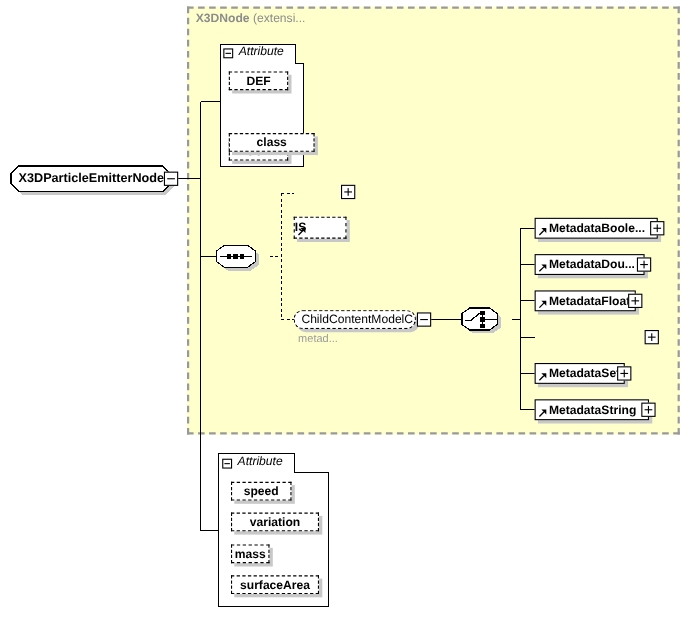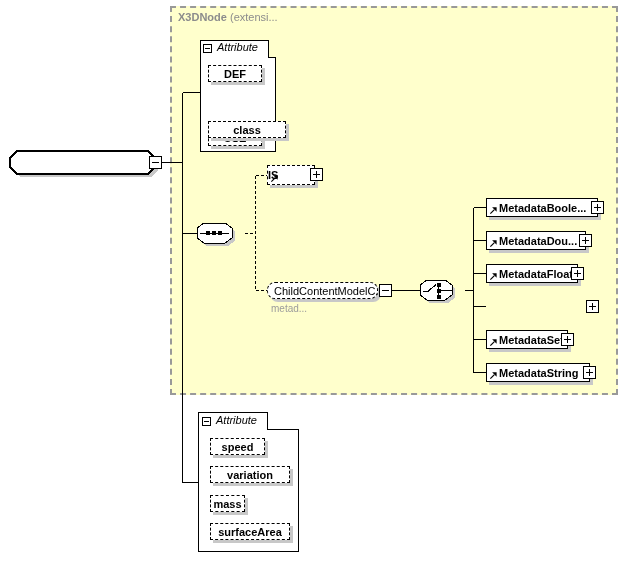--- a/index.html
+++ b/index.html
@@ -16,21 +16,21 @@
   .ebox{background:#fff;border:1px solid #000;box-shadow:3px 3px 0 #C8C8C8;
         display:flex;align-items:center;font-size:11px;font-weight:bold;
         white-space:nowrap;color:#000;}
   .ebox .lbl{padding-left:12px;}
   
   .dbox{background:#fff;border:1px dashed #000;box-shadow:3px 3px 0 #C8C8C8;
         display:flex;align-items:center;justify-content:center;
         font-size:11px;font-weight:bold;color:#000;}
   
   .dashed-ebox{background:#fff;border:1px dashed #000;box-shadow:3px 3px 0 #C8C8C8;
-        display:flex;align-items:center;font-size:11px;font-weight:bold;white-space:nowrap;}
+        display:flex;align-items:center;font-size:11px;font-weight:bold;white-space:nowrap;margin-top:32px;}
   
   .gbox{background:#fff;border:1px dashed #000;border-radius:8px;box-shadow:3px 3px 0 #C8C8C8;
         display:flex;align-items:center;font-size:11px;font-weight:normal;white-space:nowrap;}
 
   
   .toggle{width:13px;height:13px;background:#fff;border:1px solid #000;}
   .toggle::before{content:"";position:absolute;left:2px;right:2px;top:50%;height:1px;margin-top:-1px;background:#000;}
   .toggle.plus::after{content:"";position:absolute;top:2px;bottom:2px;left:50%;width:1px;margin-left:-1px;background:#000;}
 
   
@@ -106,20 +106,21 @@
       <polygon points="427,280 445,280 452,285 452,295 445,300 427,300 420,295 420,285" fill="#fff" stroke="#000"></polygon>
       <path d="M423,291.5 H428 M428,291.5 L436,284.5" stroke="#000" stroke-width="1.2" fill="none"></path>
       <path d="M438.5,284 V296" stroke="#000" stroke-width="1"></path>
       <rect x="436.5" y="282.5" width="4" height="4" fill="#000"></rect>
       <rect x="436.5" y="288.5" width="4" height="4" fill="#000"></rect>
       <rect x="436.5" y="294.5" width="4" height="4" fill="#000"></rect>
       <path d="M441,290.5 H452" stroke="#000" stroke-width="1"></path>
     </g>
   </svg>
 
+  <div class="abs root-label" style="left:10px;top:151px;width:146px;height:23px;">X3DParticleEmitterNode</div>
   <div class="abs toggle" style="left:149px;top:156px;"></div>
 
   <div class="abs coll" style="left:203px;top:44px;"></div>
   <div class="abs attr-header" style="left:217px;top:41px;">Attribute</div>
 
   <div class="abs dbox" style="left:208px;top:65px;width:54px;height:17px;">DEF</div>
   <div class="abs dbox" style="left:208px;top:93px;width:54px;height:17px;margin-top:36px;">USE</div>
   <div class="abs dbox" style="left:208px;top:121px;width:78px;height:17px;">class</div>
 
   <div class="abs dashed-ebox" style="left:267px;top:165px;width:48px;height:20px;">

